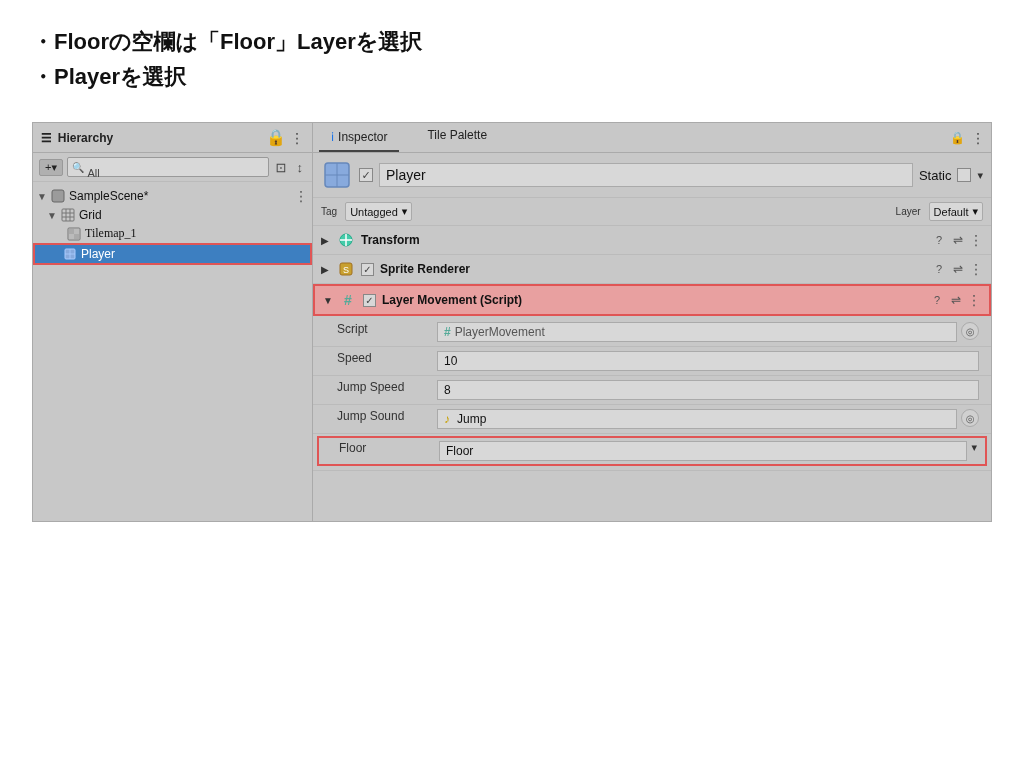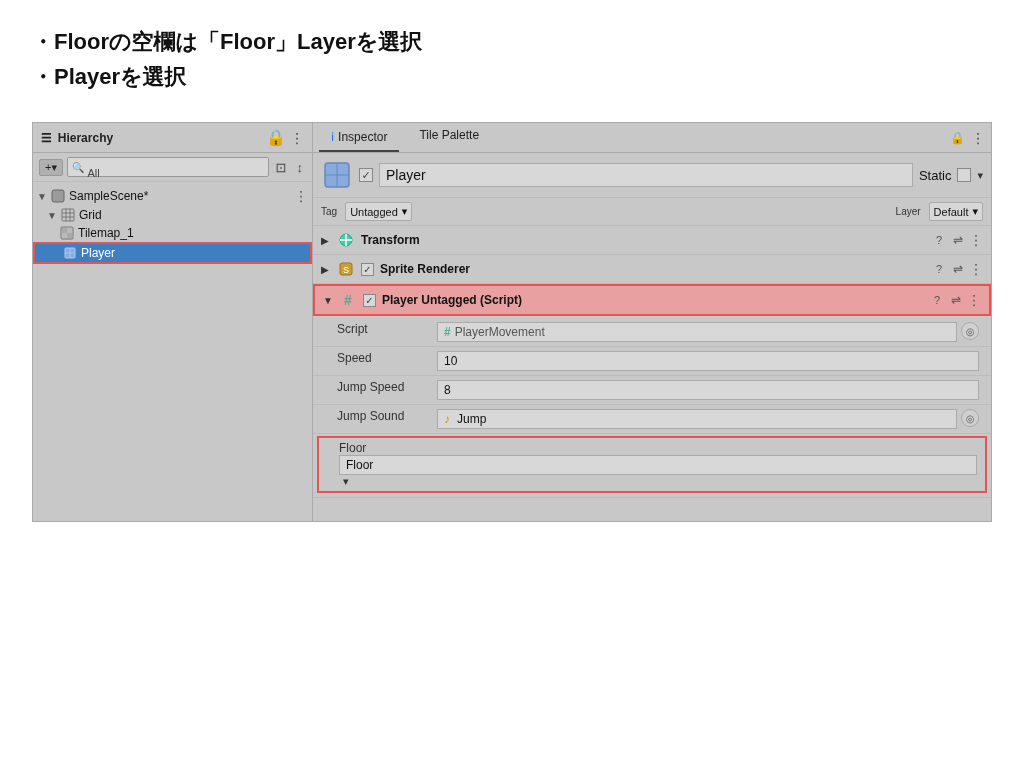--- a/index.html
+++ b/index.html
@@ -129,21 +129,21 @@
       border: 2px solid #e05555;
     }
     .tree-arrow {
       width: 14px;
       font-size: 10px;
       color: #555;
       flex-shrink: 0;
     }
     .tree-arrow.white { color: #fff; }
     .indent-1 { padding-left: 14px; }
-    .indent-2 { padding-left: 13px; }
+    .indent-2 { padding-left: 20px; font-family: Liberation Serif, serif; }
 
     .three-dots {
       margin-left: auto;
       font-size: 14px;
       color: #555;
     }
 
     
     .inspector-panel {
       flex: 1;
@@ -155,21 +155,21 @@
       display: flex;
       align-items: center;
       background: #c8c8c8;
       border-bottom: 1px solid #aaa;
       height: 30px;
       padding: 0 6px;
       justify-content: space-between;
     }
     .tabs-left {
       display: flex;
-      gap: 8px;
+      gap: 16px;
     }
     .tab {
       padding: 5px 12px;
       font-size: 12px;
       font-weight: 500;
       color: #222;
       cursor: pointer;
       border-bottom: 2px solid transparent;
     }
     .tab.active {
@@ -326,21 +326,20 @@
     .field-row {
       display: flex;
       padding: 4px 12px 4px 24px;
       border-bottom: 1px solid #bbb;
       min-height: 26px;
     }
     .field-row.highlighted {
       border: 2px solid #e05555;
       margin: 2px 4px;
       padding: 3px 8px 3px 20px;
-      flex-direction: column;
     }
     .field-label {
       font-size: 12px;
       color: #333;
       width: 100px;
       flex-shrink: 0;
     }
     .field-value {
       flex: 1;
       font-size: 12px;
@@ -551,21 +550,21 @@
       </div>
     </div>
 
     <div class="component component-highlighted">
       <div class="component-header">
         <span class="comp-arrow">▼</span>
         <div class="comp-icon">
           <span style="font-size:14px;color:#5a9;font-weight:bold">#</span>
         </div>
         <div class="comp-checkbox">✓</div>
-        <span class="comp-name">Player Untagged (Script)</span>
+        <span class="comp-name">Layer Movement (Script)</span>
         <span class="comp-help">?</span>
         <span class="comp-settings">⇌</span>
         <span class="comp-dots">⋮</span>
       </div>
 
       <div class="script-fields">
 
         <div class="field-row">
           <span class="field-label">Script</span>
           <div class="field-value script-ref">

